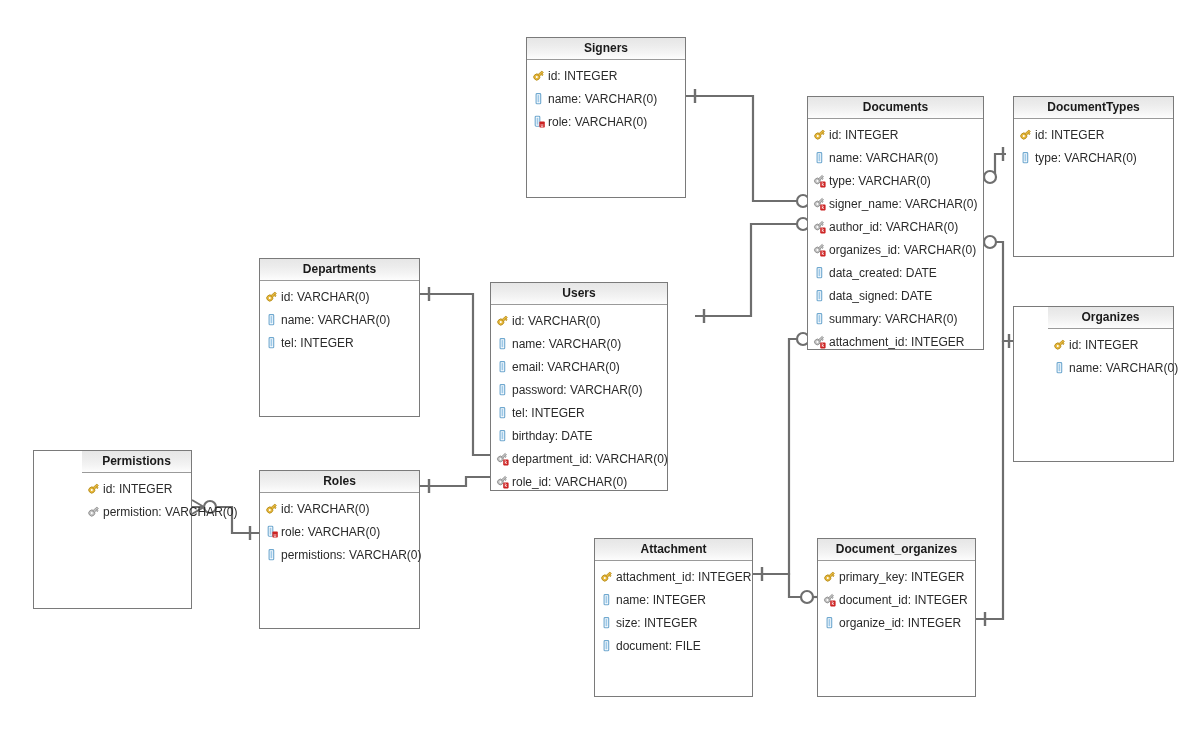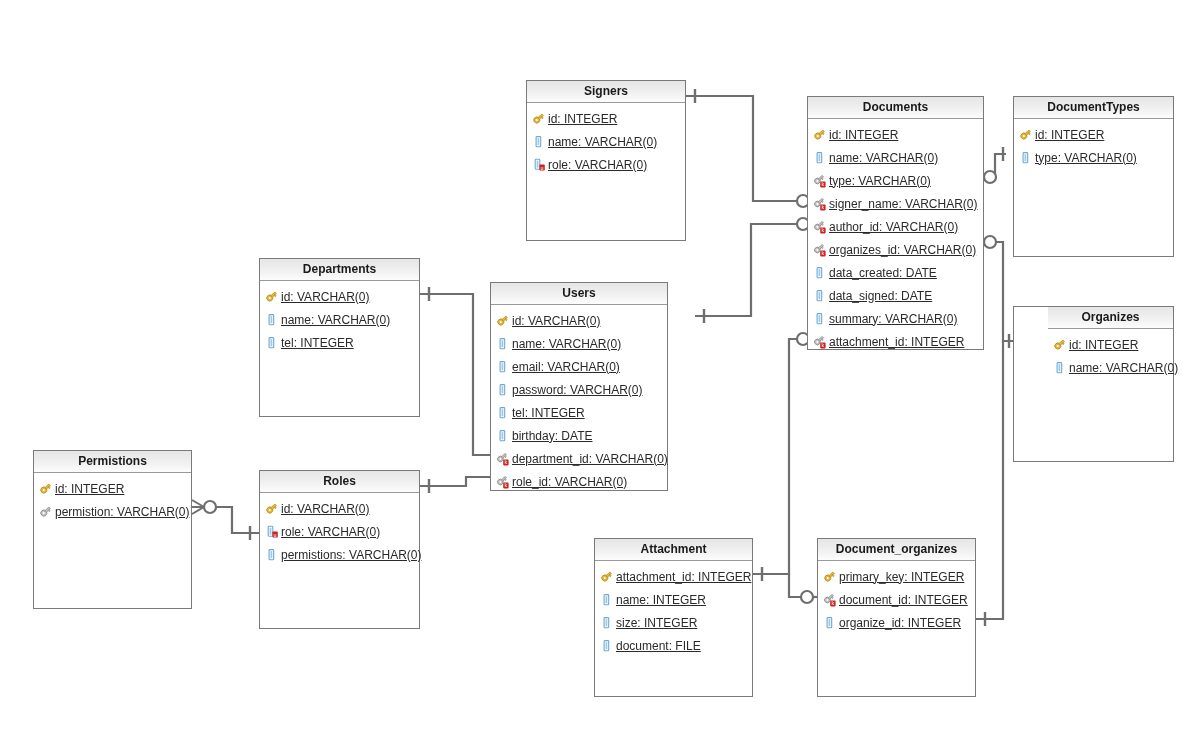--- a/index.html
+++ b/index.html
@@ -36,21 +36,21 @@
   }
   .attr{
     display:flex;
     align-items:center;
     height:23px;
     padding-left:5px;
     font-size:12px;
     color:#2a2a2a;
     white-space:nowrap;
   }
-  .attr .label{margin-left:3px;text-decoration:underline;}
+  .attr .label{margin-left:3px;}
 
   
   .ico{
     width:13px;height:15px;
     flex:0 0 13px;
     position:relative;
     display:inline-block;
   }
   .ico svg{display:block;}
 
@@ -126,21 +126,21 @@
 
       <g>
         <path d="M976,619 L1003,619 L1003,341"></path>
         <line x1="985" y1="612" x2="985" y2="626" stroke-width="2.4"></line>
       </g>
 
     </g>
   </svg>
 
   <div id="entities">
-      <div class="entity" style="left: 526px; top: 37px; width: 160px; height: 161px; margin-top: 43px;">
+      <div class="entity" style="left: 526px; top: 37px; width: 160px; height: 161px;">
     <div class="entity-header">Signers</div>
     <div class="entity-body">
           <div class="attr">
             <span class="ico">
               <svg xmlns="http://www.w3.org/2000/svg" width="13" height="15" viewBox="0 0 13 15">
                 <g transform="rotate(-42 6.5 7.5)">
                   <circle cx="4.2" cy="7.5" r="3.0" fill="#e8b93c" stroke="#b98f20" stroke-width="0.9"></circle>
                   <circle cx="4.2" cy="7.5" r="1.0" fill="#ffffff"></circle>
                   <rect x="6.4" y="6.5" width="5.6" height="2.1" fill="#e8b93c" stroke="#b98f20" stroke-width="0.8"></rect>
                   <rect x="9.1" y="8.4" width="1.3" height="1.7" fill="#e8b93c" stroke="#b98f20" stroke-width="0.7"></rect>
@@ -476,21 +476,21 @@
                   <rect x="8.4" y="7.3" width="1.2" height="1.5" fill="#c4c4c4" stroke="#8f8f8f" stroke-width="0.7"></rect>
                 </g>
                 <rect x="7.2" y="8.6" width="5.4" height="5.8" rx="0.8" fill="#cc2222"></rect>
                 <text x="9.9" y="13.4" font-size="5.4" font-family="Liberation Sans, sans-serif" fill="#ffffff" text-anchor="middle">k</text>
               </svg>
             </span>
             <span class="label">role_id: VARCHAR(0)</span>
           </div>
         </div>
   </div>
-      <div class="entity" style="left: 33px; top: 450px; width: 159px; height: 159px;">
+      <div class="entity" style="left: 33px; top: 450px; width: 159px; height: 159px; padding-left: 48px;">
     <div class="entity-header">Permistions</div>
     <div class="entity-body">
           <div class="attr">
             <span class="ico">
               <svg xmlns="http://www.w3.org/2000/svg" width="13" height="15" viewBox="0 0 13 15">
                 <g transform="rotate(-42 6.5 7.5)">
                   <circle cx="4.2" cy="7.5" r="3.0" fill="#e8b93c" stroke="#b98f20" stroke-width="0.9"></circle>
                   <circle cx="4.2" cy="7.5" r="1.0" fill="#ffffff"></circle>
                   <rect x="6.4" y="6.5" width="5.6" height="2.1" fill="#e8b93c" stroke="#b98f20" stroke-width="0.8"></rect>
                   <rect x="9.1" y="8.4" width="1.3" height="1.7" fill="#e8b93c" stroke="#b98f20" stroke-width="0.7"></rect>

